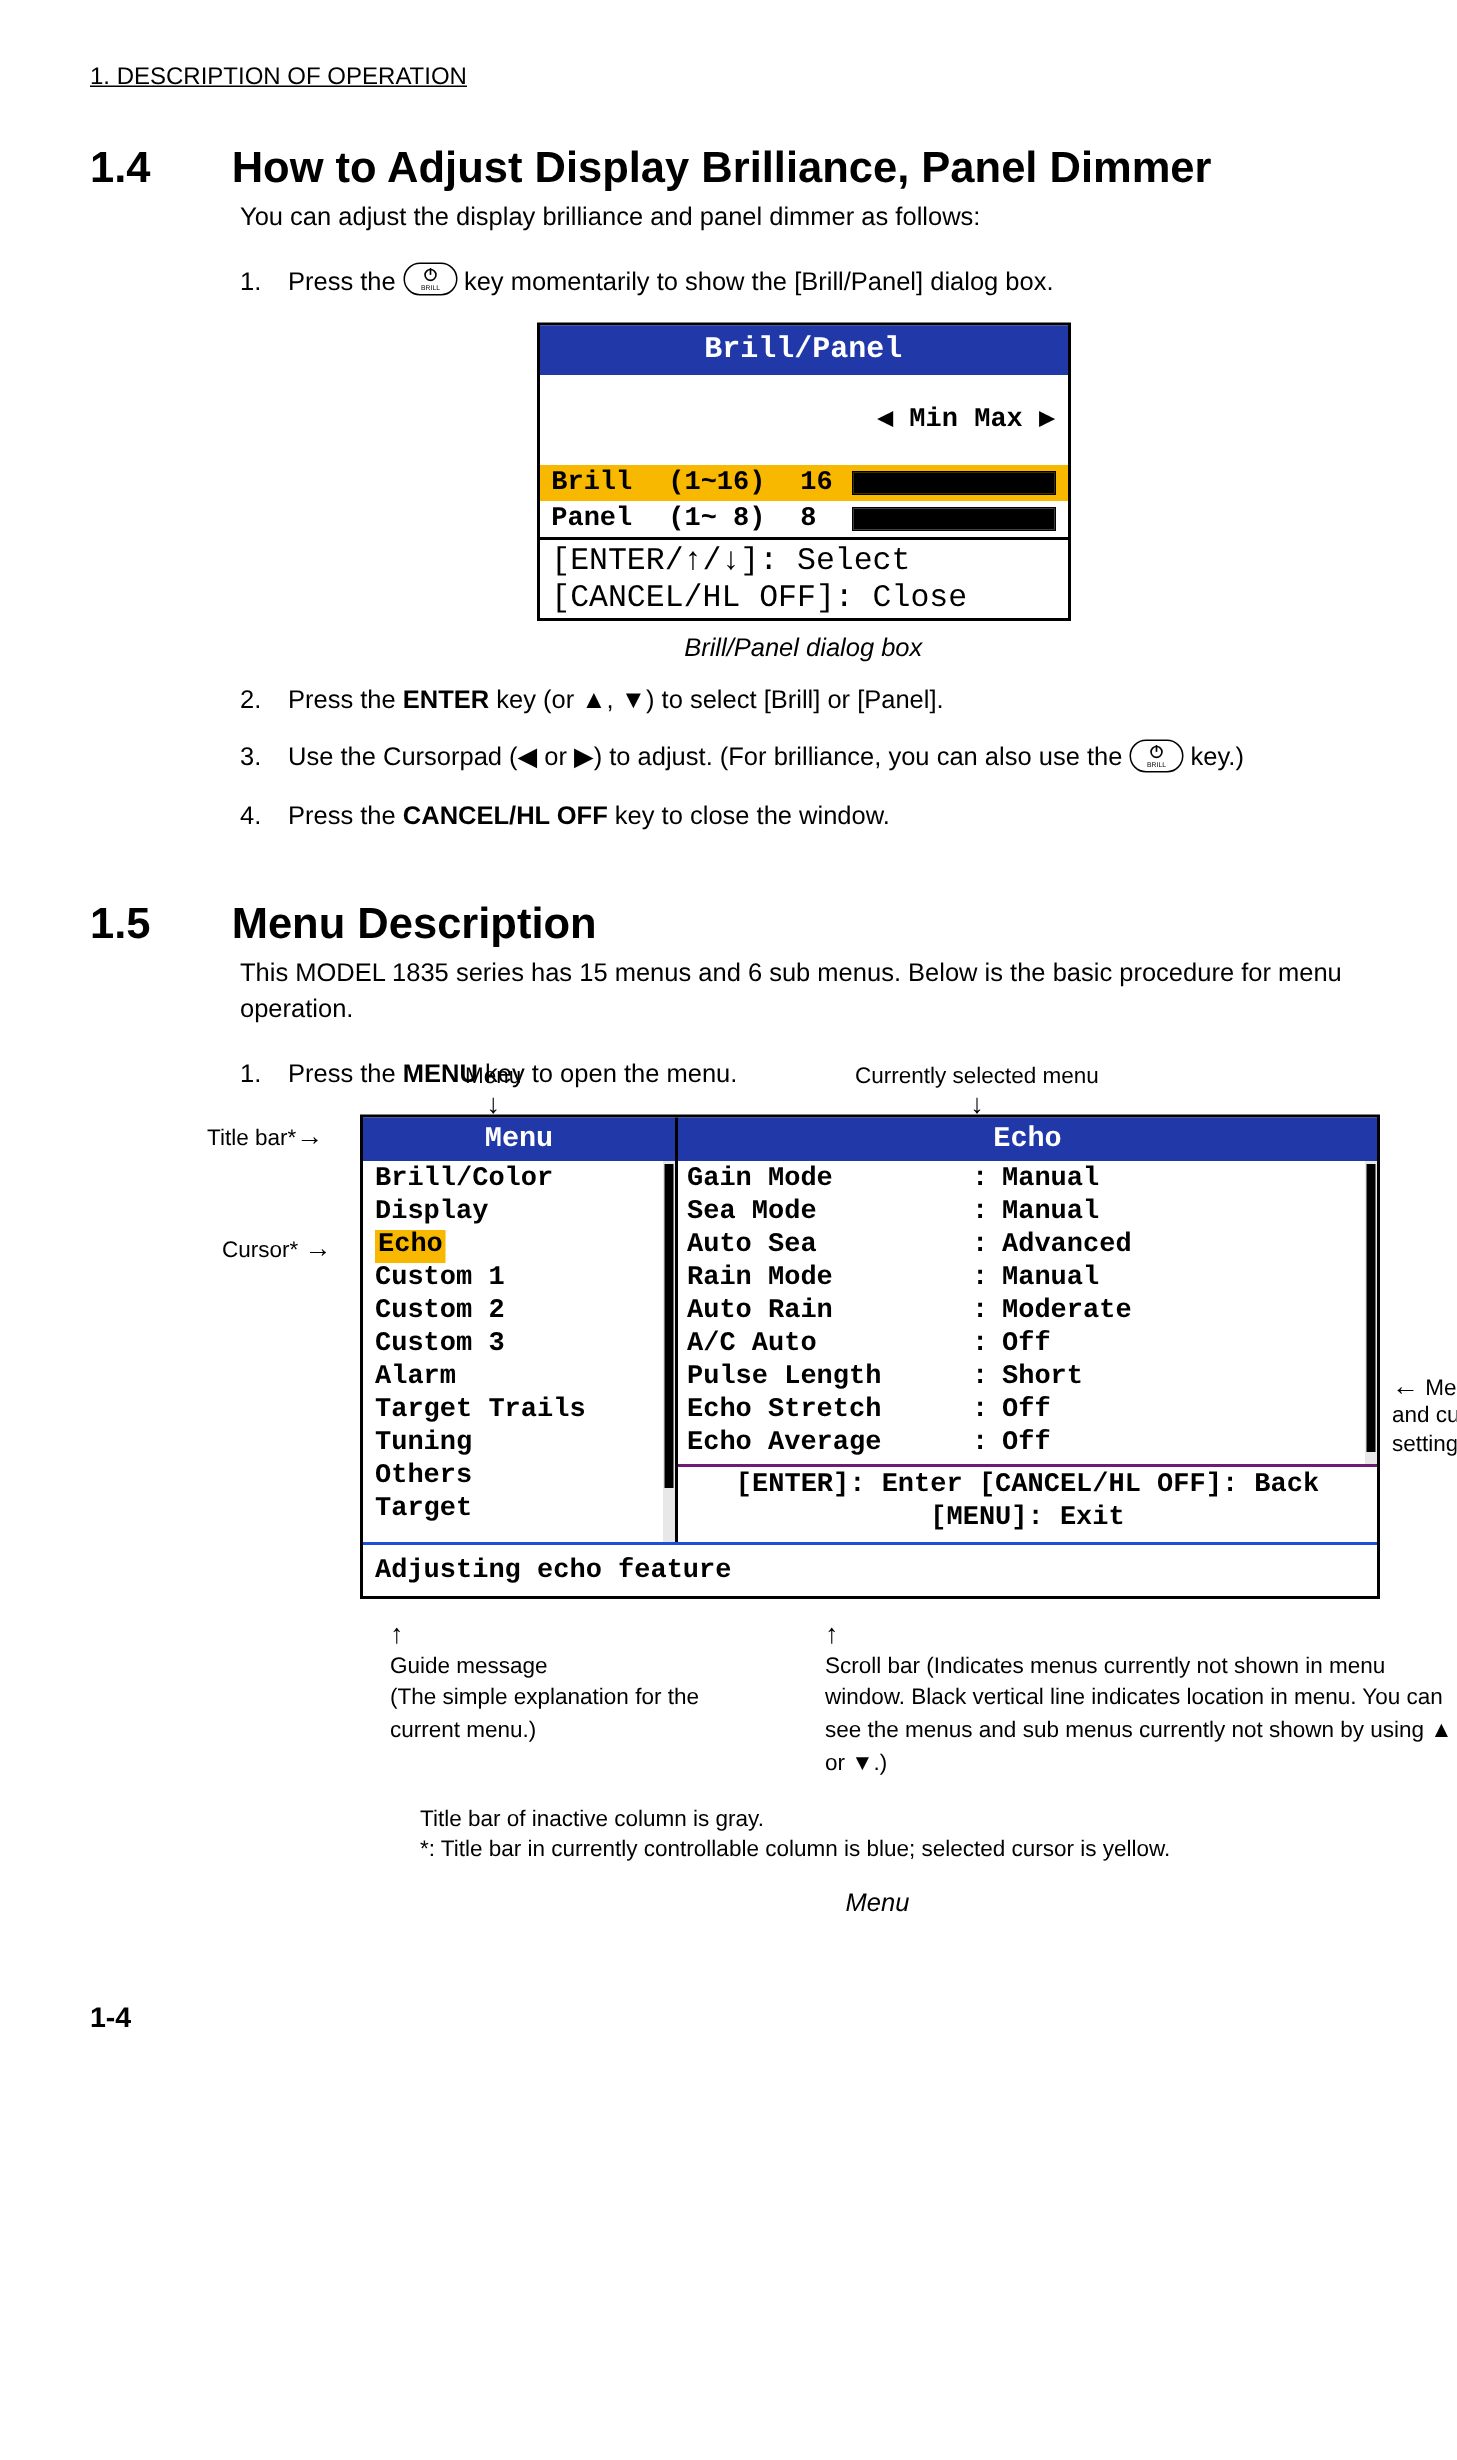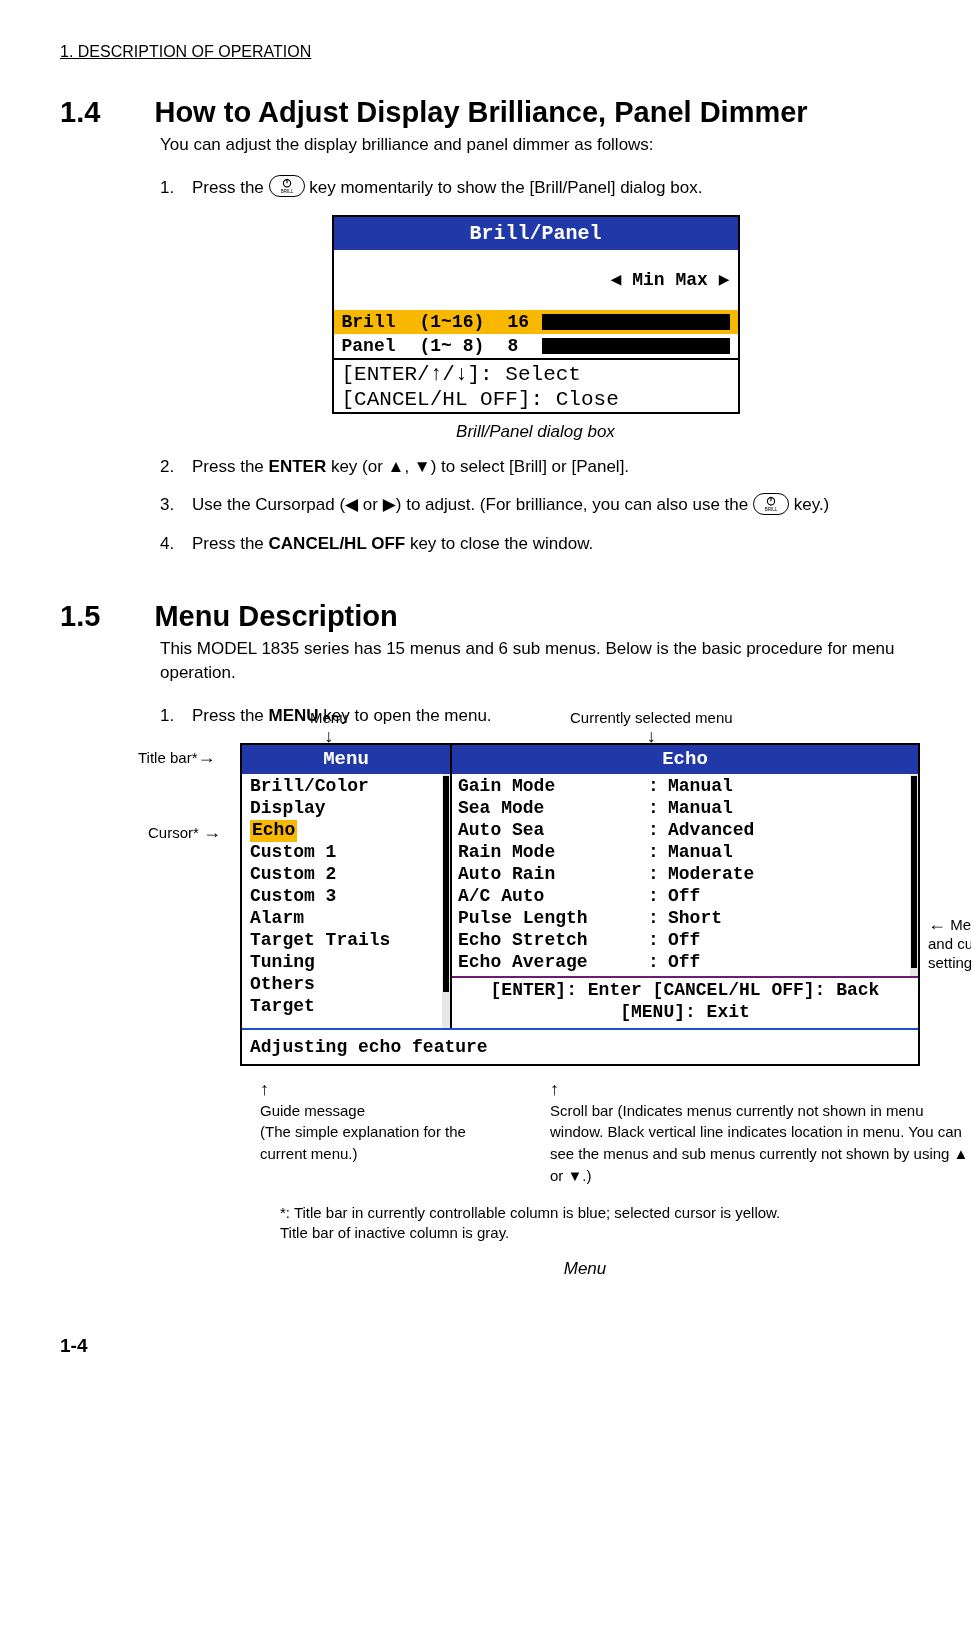--- a/index.html
+++ b/index.html
@@ -23,21 +23,21 @@
   .key-icon {
     display: inline-block; vertical-align: middle;
     width: 36px; height: 22px; border: 1.5px solid #000; border-radius: 11px;
     position: relative; top: -2px;
     font-size: 6px; text-align: center; line-height: 8px;
   }
   .key-icon svg { width: 100%; height: 100%; }
   .italic-caption { font-style: italic; text-align: center; margin: 6px 0 10px 0; font-size: 17px; }
 
   .brill-panel {
-    width: 408px; margin: 10px auto 4px auto;
+    width: 356px; margin: 10px auto 4px auto;
     border: 2px solid #000; background: #fff;
     font-family: 'Courier New', monospace;
   }
   .bp-title { background: #2038a8; color: #fff; text-align: center; font-size: 20px; font-weight: bold; padding: 2px 0; }
   .bp-head { font-size: 18px; font-weight: bold; padding: 17px 8px; text-align: right; }
   .bp-row { display: flex; align-items: center; padding: 0 8px; height: 24px; font-size: 18px; font-weight: bold; }
   .bp-row .lbl { width: 78px; }
   .bp-row .rng { width: 88px; }
   .bp-row .val { width: 30px; }
   .bp-row .bar { flex: 1; height: 16px; border: 1px solid #000; position: relative; margin-left: 4px; }
@@ -296,21 +296,21 @@
         </div>
         <div class="col" style="margin-left:30px;">
           <div class="arrow-u">
               <span class="up">↑</span>
             </div>
           <div>Scroll bar (Indicates menus currently not shown in menu window. Black vertical line indicates location in menu. You can see the menus and sub menus currently not shown by using ▲ or ▼.)</div>
         </div>
       </div>
 
       <div class="footnote">
+        <div>    Title bar of inactive column is gray.</div>
         <div>*: Title bar in currently controllable column is blue; selected cursor is yellow.</div>
-        <div>    Title bar of inactive column is gray.</div>
       </div>
       <div class="italic-caption" style="margin-top:14px;">Menu</div>
     </div>
   </div>
 </div>
 
 <div class="page-num">1-4</div>
 
 </body></html>

